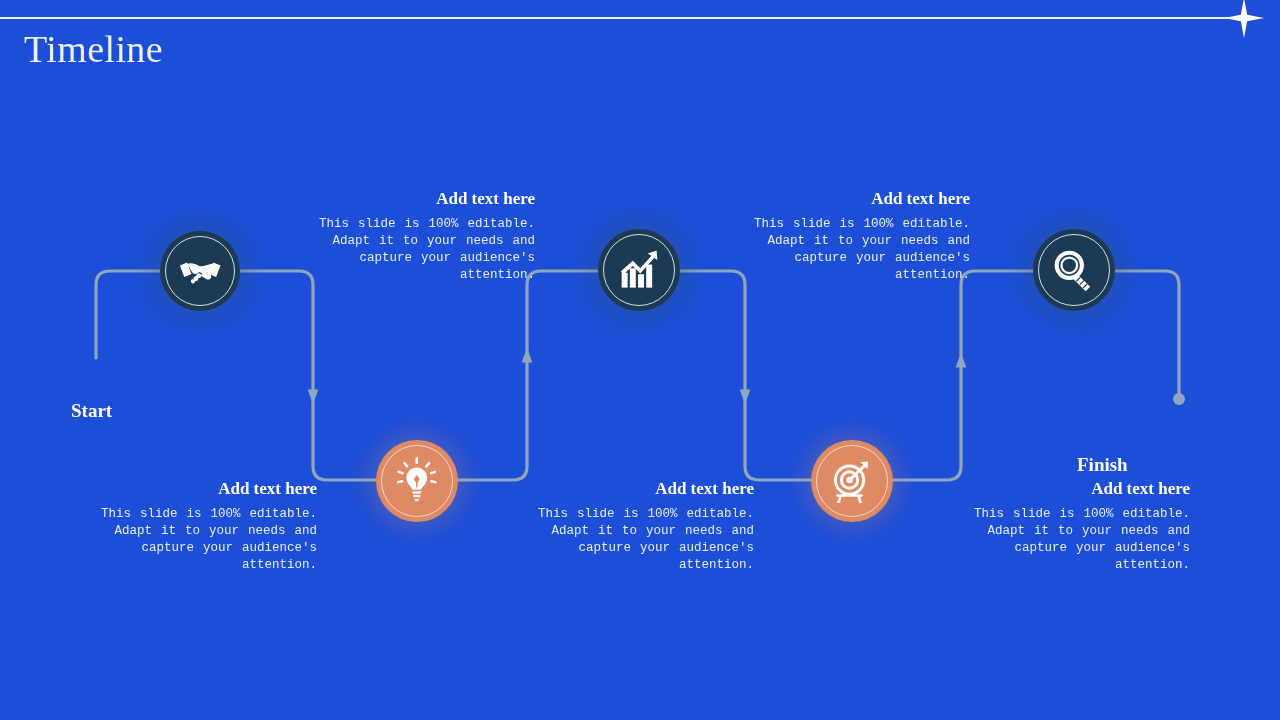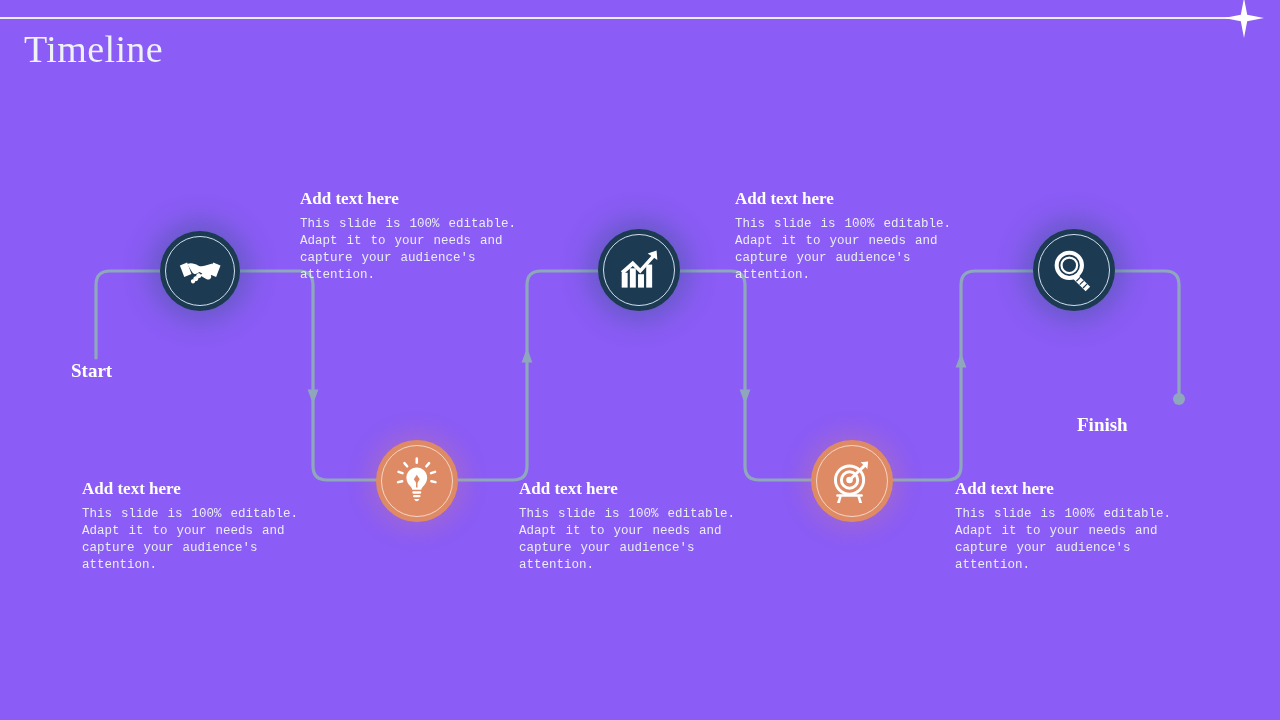--- a/index.html
+++ b/index.html
@@ -5,21 +5,21 @@
 <style>
   html, body {
     margin: 0;
     padding: 0;
     background: #0f2435;
   }
   #slide {
     position: relative;
     width: 1280px;
     height: 720px;
-    background: #8b5cf6;
+    background: #1d4ed8;
     overflow: hidden;
     font-family: "Liberation Sans", sans-serif;
   }
 
   
   #top-rule {
     position: absolute;
     left: 0;
     top: 17px;
     width: 1232px;
@@ -86,21 +86,21 @@
   .node .glyph {
     position: relative;
     width: 58%;
     height: 58%;
     display: block;
   }
 
   
   .tblock {
     position: absolute;
-    text-align: left;
+    text-align: right;
   }
   .tblock .t-head {
     font-family: "Liberation Serif", serif;
     font-weight: bold;
     font-size: 17px;
     line-height: 22px;
     color: #ffffff;
     margin-bottom: 6px;
     white-space: nowrap;
   }
@@ -114,20 +114,21 @@
 
   
   .endpoint {
     position: absolute;
     font-family: "Liberation Serif", serif;
     font-weight: bold;
     font-size: 19px;
     line-height: 22px;
     color: #ffffff;
     white-space: nowrap;
+    margin-top: 40px;
   }
 </style>
 </head>
 <body>
 
 <div id="slide">
 
   <div id="top-rule"></div>
   <svg id="sparkle" viewBox="0 0 44 44">
     <path d="M22 2 L25.2 18.8 L42 22 L25.2 25.2 L22 42 L18.8 25.2 L2 22 L18.8 18.8 Z" fill="#ffffff"></path>

